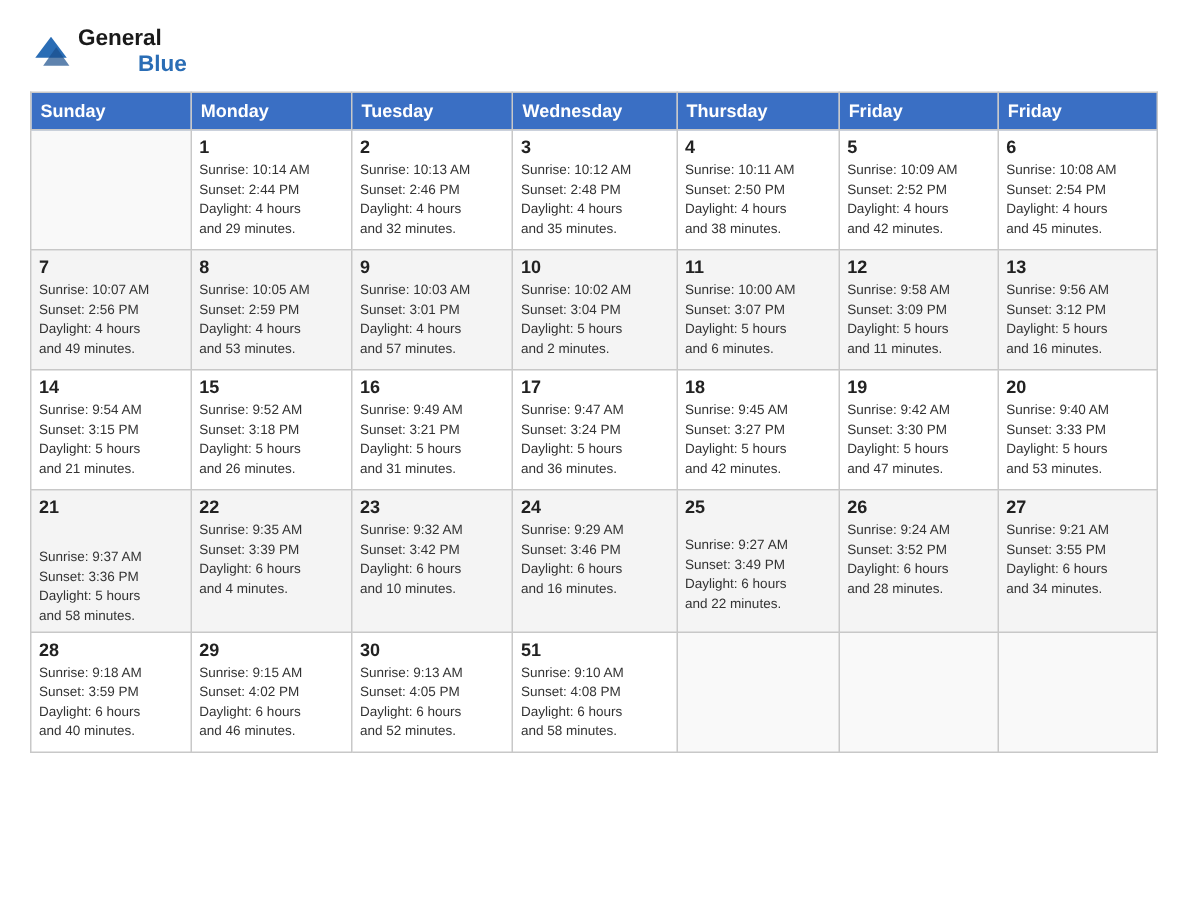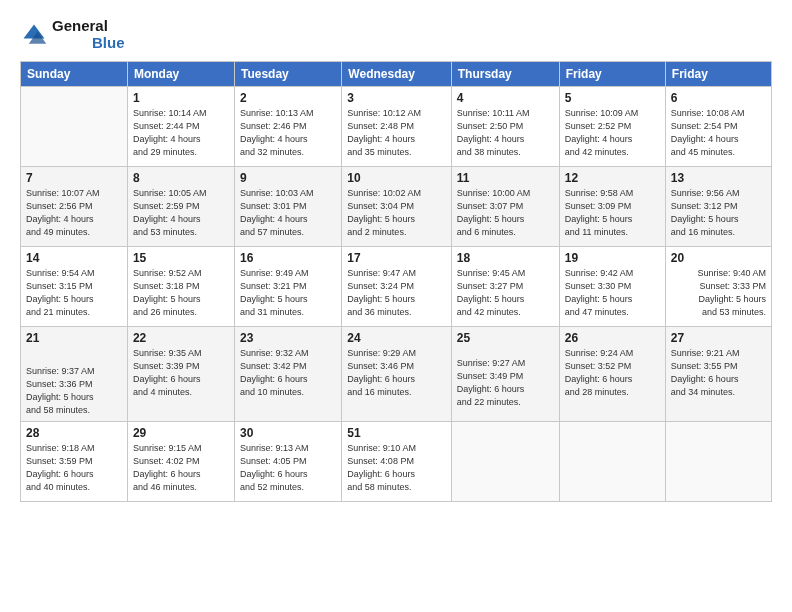--- a/index.html
+++ b/index.html
@@ -266,21 +266,21 @@
           </td>
           <td>
             <span class="day-number">19</span>
             <div class="day-info" style="white-space: pre-line;">Sunrise: 9:42 AM
 Sunset: 3:30 PM
 Daylight: 5 hours
 and 47 minutes.</div>
           </td>
           <td>
             <span class="day-number">20</span>
-            <div class="day-info" style="white-space: pre-line; text-align: right;">Sunrise: 9:40 AM
+            <div class="day-info" style="white-space: pre-line;">Sunrise: 9:40 AM
 Sunset: 3:33 PM
 Daylight: 5 hours
 and 53 minutes.</div>
           </td>
         </tr>
         <tr class="alt-row">
           <td>
             <span class="day-number">21</span>
             <div class="day-info" style="white-space: pre-line; margin-top: 20px;">Sunrise: 9:37 AM
 Sunset: 3:36 PM

